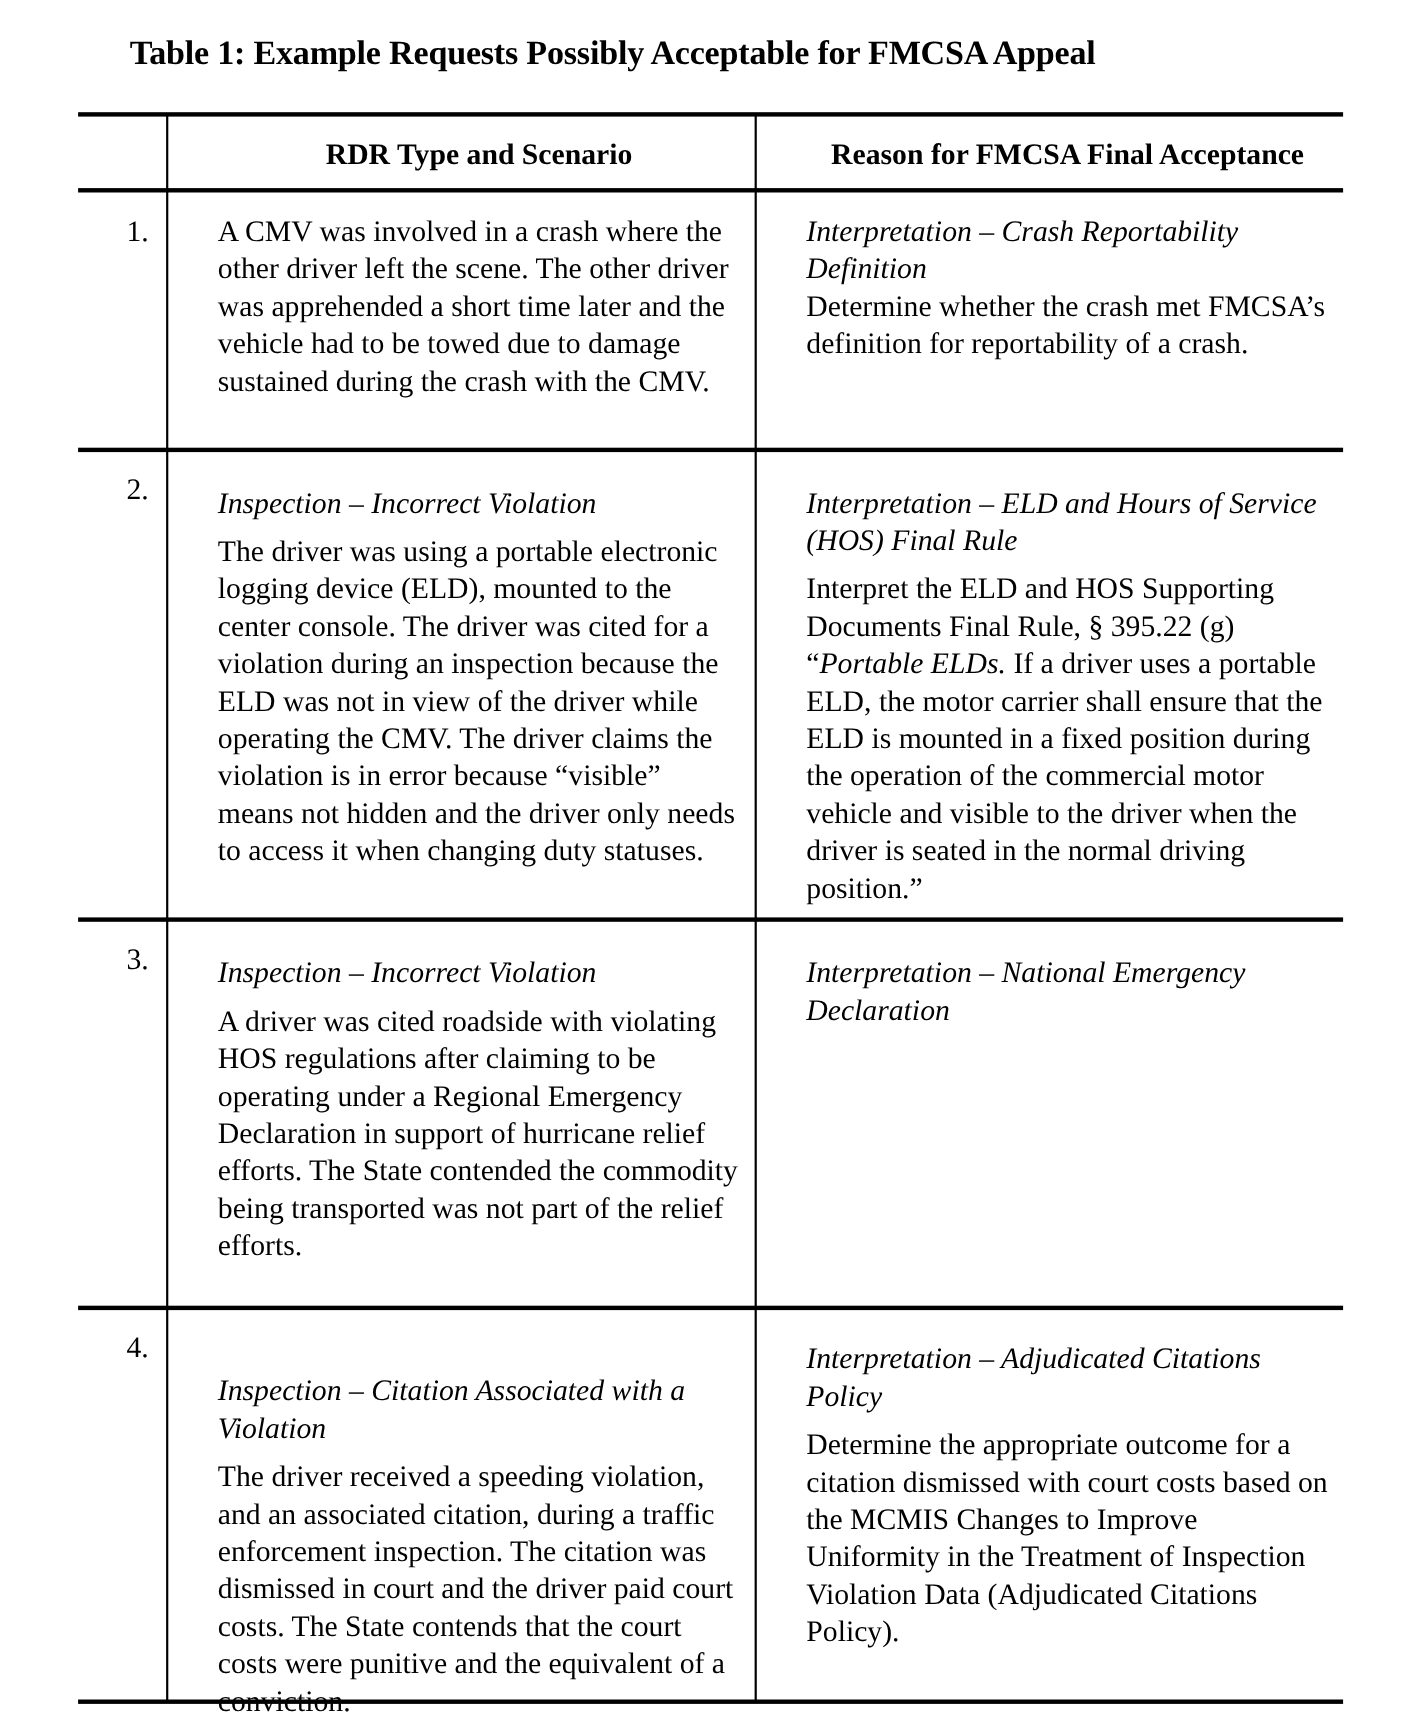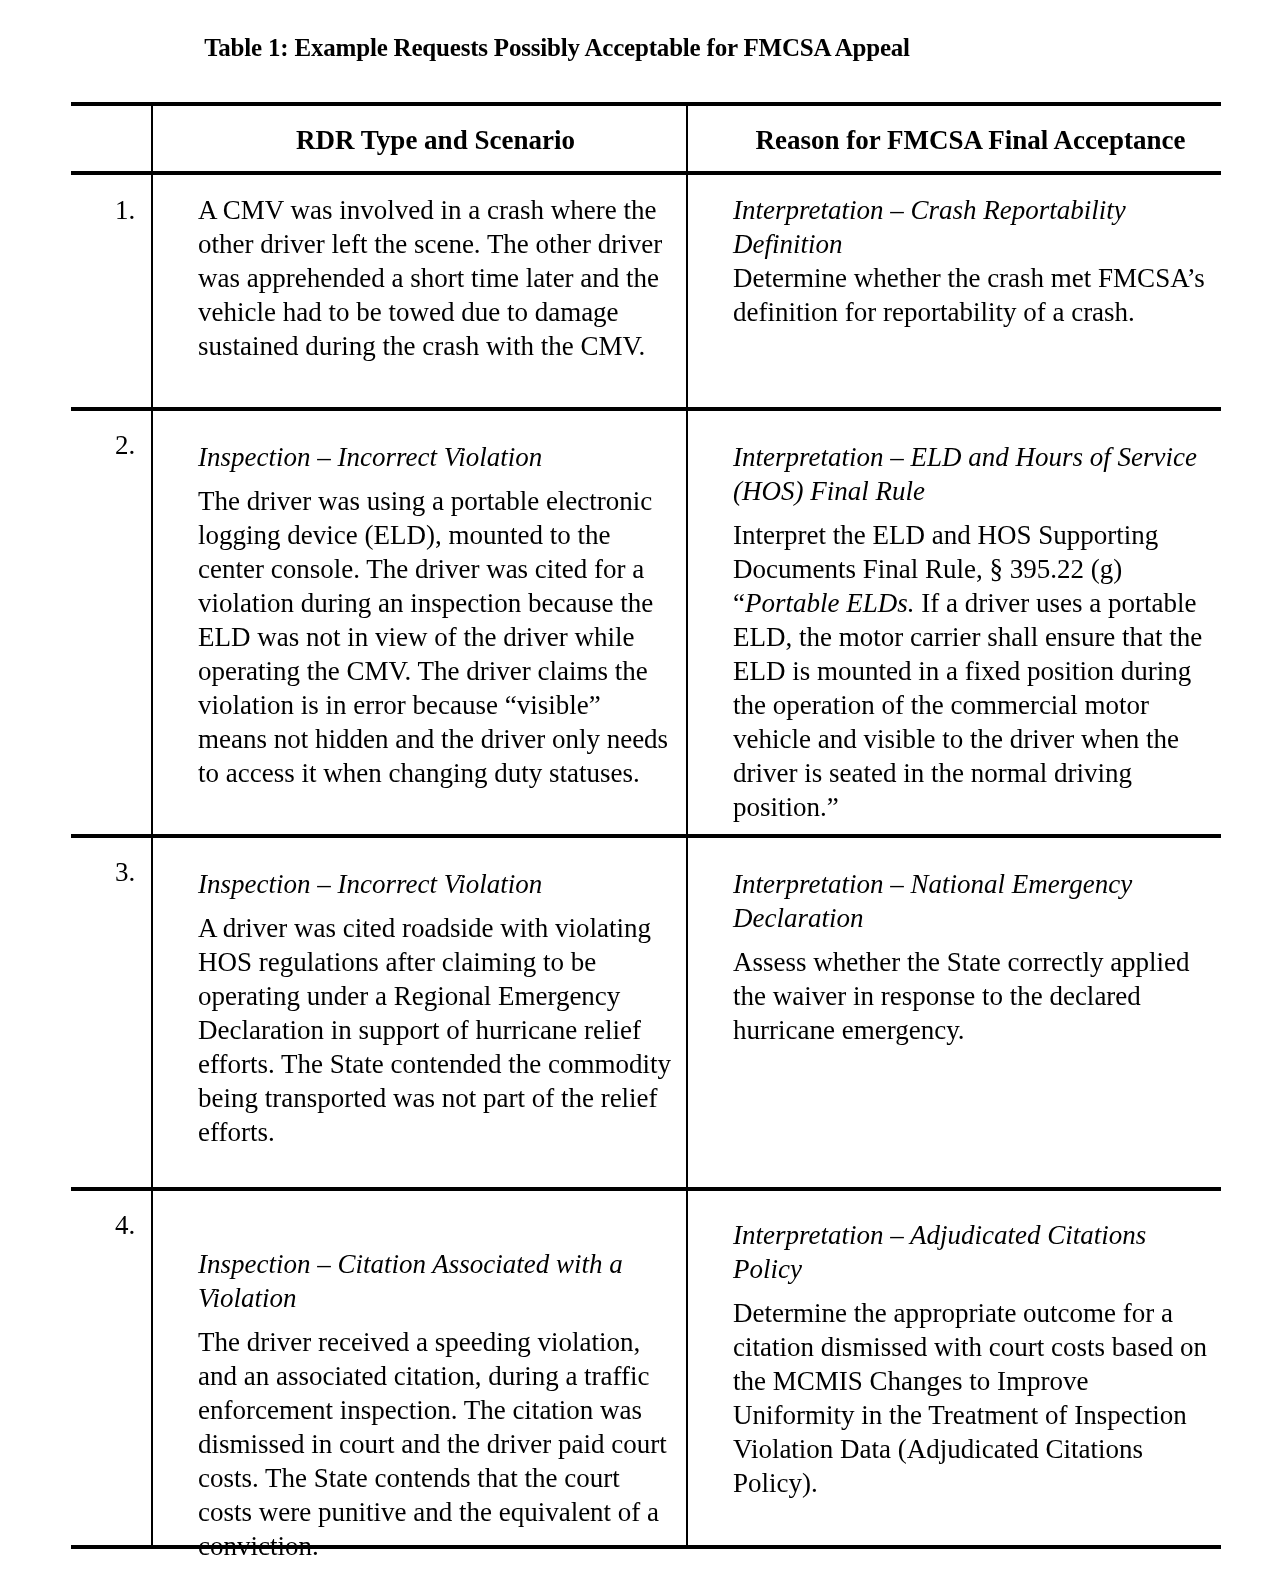--- a/index.html
+++ b/index.html
@@ -15,21 +15,21 @@
       color: #000000;
       overflow: hidden;
     }
     .title {
       position: absolute;
       left: 0;
       top: 26px;
       width: 1114px;
       text-align: center;
       font-weight: bold;
-      font-size: 25px;
+      font-size: 31px;
       line-height: 44px;
       letter-spacing: -0.2px;
     }
     .table {
       position: absolute;
       left: 71px;
       top: 102px;
       width: 1150px;
     }
     .hline {
@@ -108,21 +108,20 @@
 
   <div class="cell num" style="left:12px; top:753px;">3.</div>
   <div class="cell" style="left:95px; top:765px; width:510px;">
     <p class="ital">Inspection – Incorrect Violation</p>
     <span class="gap"></span>
     <p>A driver was cited roadside with violating HOS regulations after claiming to be operating under a Regional Emergency Declaration in support of hurricane relief efforts. The State contended the commodity being transported was not part of the relief efforts.</p>
   </div>
   <div class="cell" style="left:630px; top:765px; width:515px;">
     <p class="ital">Interpretation – National Emergency Declaration</p>
     <span class="gap"></span>
-    <p>Assess whether the State correctly applied the waiver in response to the declared hurricane emergency.</p>
   </div>
 
   <div class="cell num" style="left:12px; top:1106px;">4.</div>
   <div class="cell" style="left:95px; top:1116px; width:510px;margin-top:29px;">
     <p class="ital">Inspection – Citation Associated with a Violation</p>
     <span class="gap"></span>
     <p>The driver received a speeding violation, and an associated citation, during a traffic enforcement inspection. The citation was dismissed in court and the driver paid court costs.  The State contends that the court costs were punitive and the equivalent of a conviction.</p>
   </div>
   <div class="cell" style="left:630px; top:1116px; width:515px;">
     <p class="ital">Interpretation – Adjudicated Citations Policy</p>

